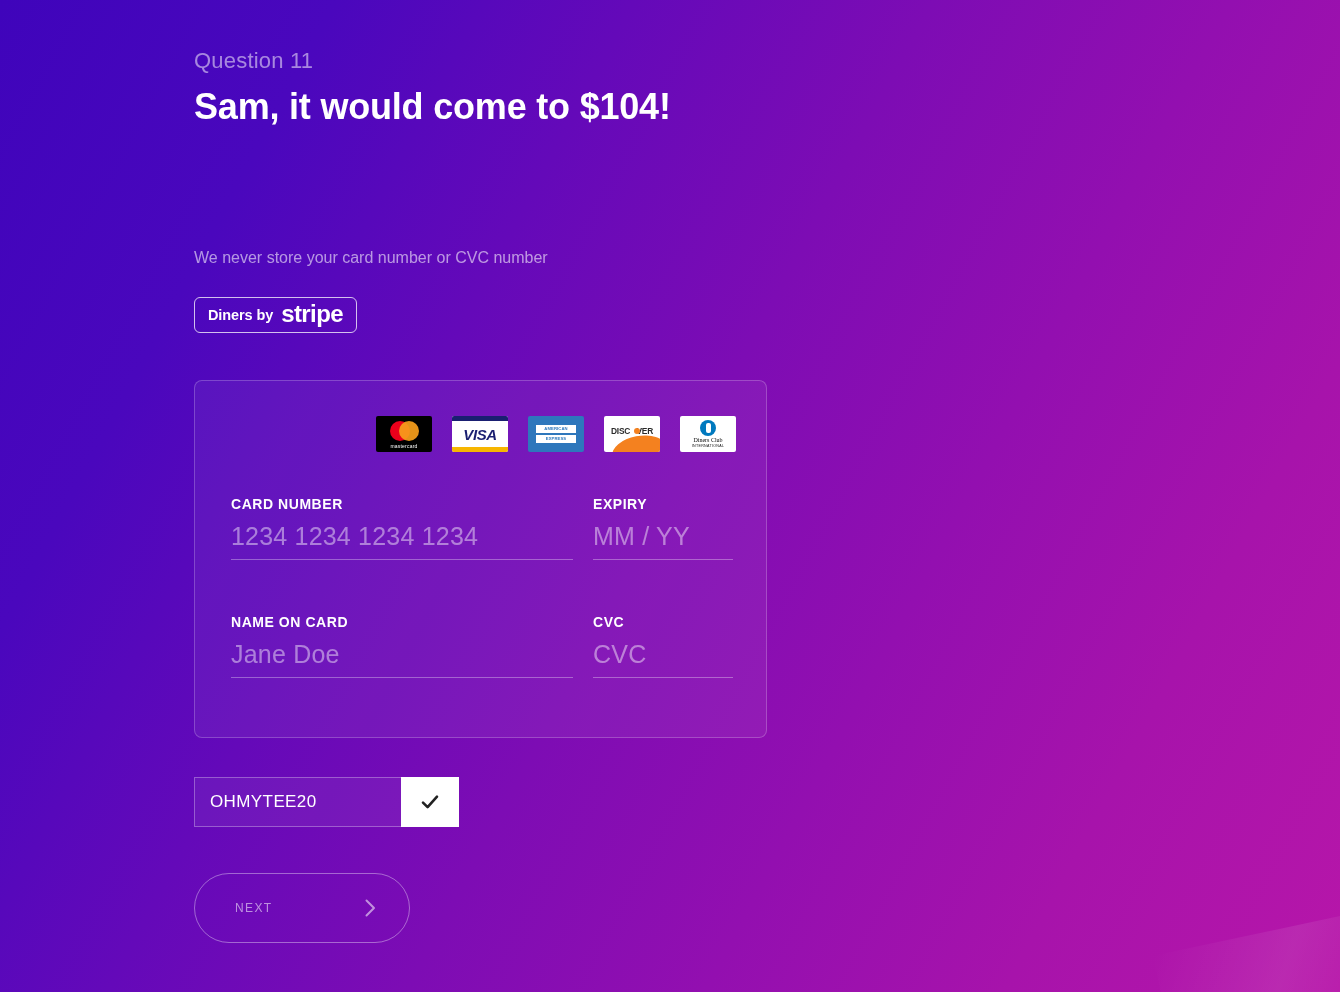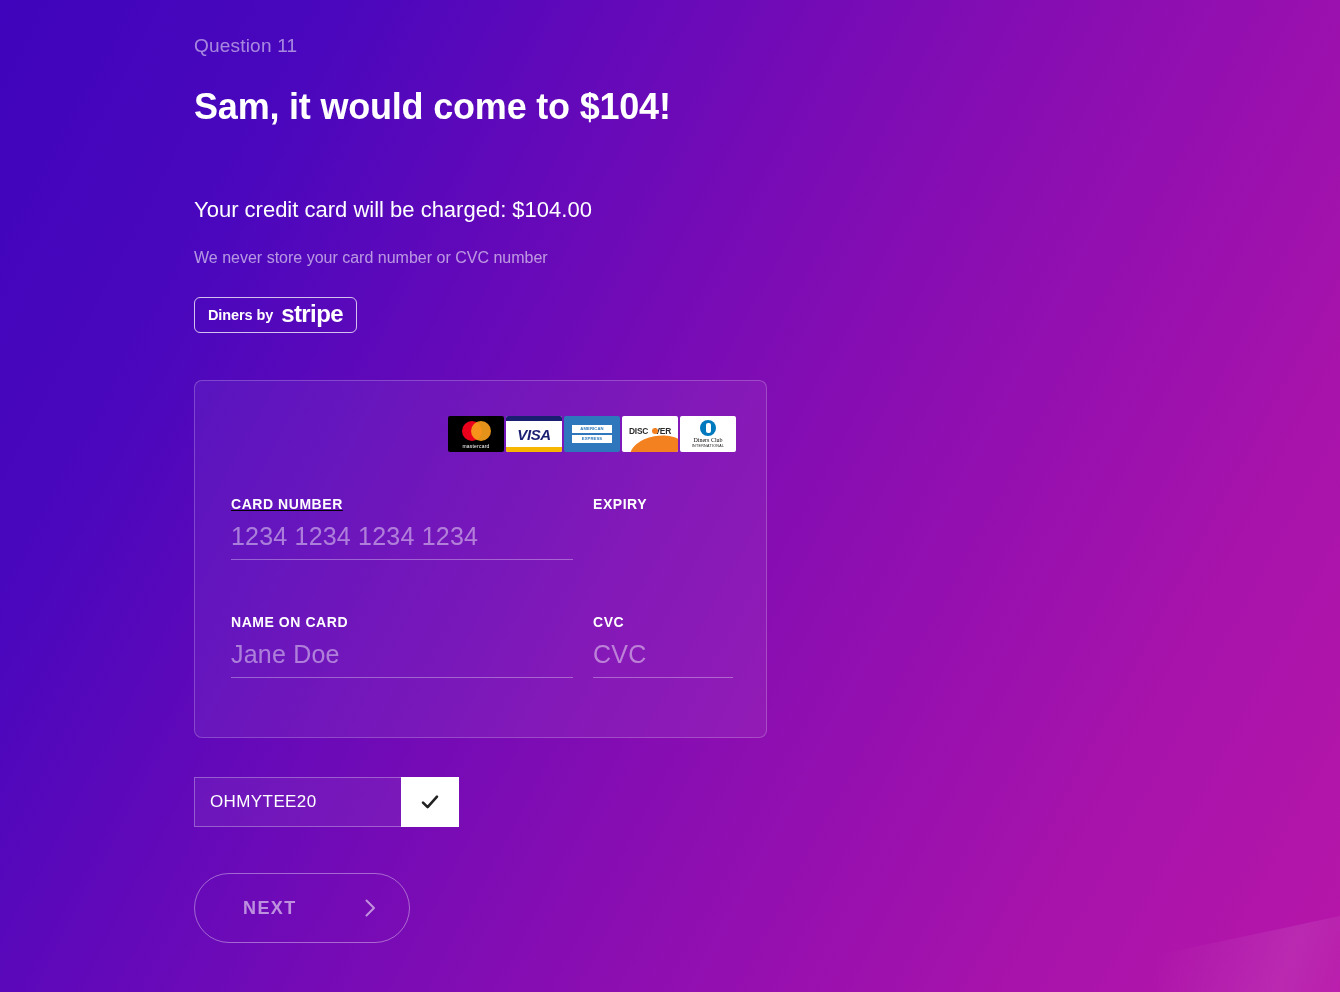--- a/index.html
+++ b/index.html
@@ -45,23 +45,23 @@
   #content {
     position: absolute;
     left: 194px;
     top: 0;
     width: 1000px;
     height: 992px;
   }
 
   .q-number {
     position: absolute;
-    top: 35px;
-    left: 0;
-    font-size: 19px;
+    top: 48px;
+    left: 0;
+    font-size: 22px;
     color: rgba(255,255,255,0.52);
     letter-spacing: 0.2px;
   }
 
   .q-title {
     position: absolute;
     top: 86px;
     left: 0;
     font-size: 36px;
     font-weight: 600;
@@ -129,21 +129,21 @@
     border: 1px solid rgba(255,255,255,0.22);
     border-radius: 8px;
     background: rgba(255,255,255,0.055);
   }
 
   .brand-row {
     position: absolute;
     top: 35px;
     right: 30px;
     display: flex;
-    gap: 2px;
+    gap: 20px;
     align-items: flex-start;
   }
   .brand {
     width: 56px;
     height: 36px;
     border-radius: 2px;
     overflow: hidden;
     position: relative;
     background: #fff;
   }
@@ -237,21 +237,21 @@
     font-family: "Liberation Sans", sans-serif;
     font-size: 25px;
     font-weight: 400;
     padding: 0 0 8px 0;
     letter-spacing: 0.2px;
   }
   .field-input::placeholder {
     color: rgba(255,255,255,0.45);
   }
 
-  #field-card-number { left: 36px; top: 115px; width: 342px; text-decoration: underline; }
+  #field-card-number { left: 36px; top: 115px; width: 342px; }
   #field-expiry     { left: 398px; top: 115px; width: 140px; }
   #field-name       { left: 36px; top: 233px; width: 342px; }
   #field-cvc        { left: 398px; top: 233px; width: 140px; }
 
   
   .coupon-row {
     position: absolute;
     top: 777px;
     left: 0;
     display: flex;
@@ -295,43 +295,41 @@
     border: 1.5px solid rgba(255,255,255,0.38);
     border-radius: 35px;
     background: transparent;
     display: flex;
     align-items: center;
     cursor: pointer;
     padding: 0 28px 0 40px;
     justify-content: space-between;
   }
   .next-btn .nl {
-    font-size: 18px;
-    font-weight: 700;
+    font-size: 12px;
+    font-weight: 400;
     letter-spacing: 1.4px;
     color: rgba(255,255,255,0.55);
     font-family: "Liberation Sans", sans-serif;
-    margin-left: 8px;
   }
   .next-btn .na svg { display:block; }
 </style>
 </head>
 <body>
 
 <div id="stage">
 
   <div id="decor-streak"></div>
 
   <div id="content">
 
     <div class="q-number">Question 11</div>
 
     <div class="q-title">Sam, it would come to $104!</div>
 
-    <div class="charge-line">Your credit card will be charged: $104.00</div>
 
     <div class="store-note">We never store your card number or CVC number</div>
 
     <div class="stripe-badge">
       <span class="pb">Diners by</span>
       <span class="sp">stripe</span>
     </div>
 
     <div class="card-panel">
 
@@ -373,20 +371,21 @@
 
       </div>
 
       <div class="field" id="field-card-number">
         <div class="field-label">CARD NUMBER</div>
         <input class="field-input" type="text" placeholder="1234 1234 1234 1234" style="">
       </div>
 
       <div class="field" id="field-expiry">
         <div class="field-label">EXPIRY</div>
+        <input class="field-input" type="text" placeholder="MM / YY" style="">
       </div>
 
       <div class="field" id="field-name">
         <div class="field-label">NAME ON CARD</div>
         <input class="field-input" type="text" placeholder="Jane Doe" style="">
       </div>
 
       <div class="field" id="field-cvc">
         <div class="field-label">CVC</div>
         <input class="field-input" type="text" placeholder="CVC" style="">

